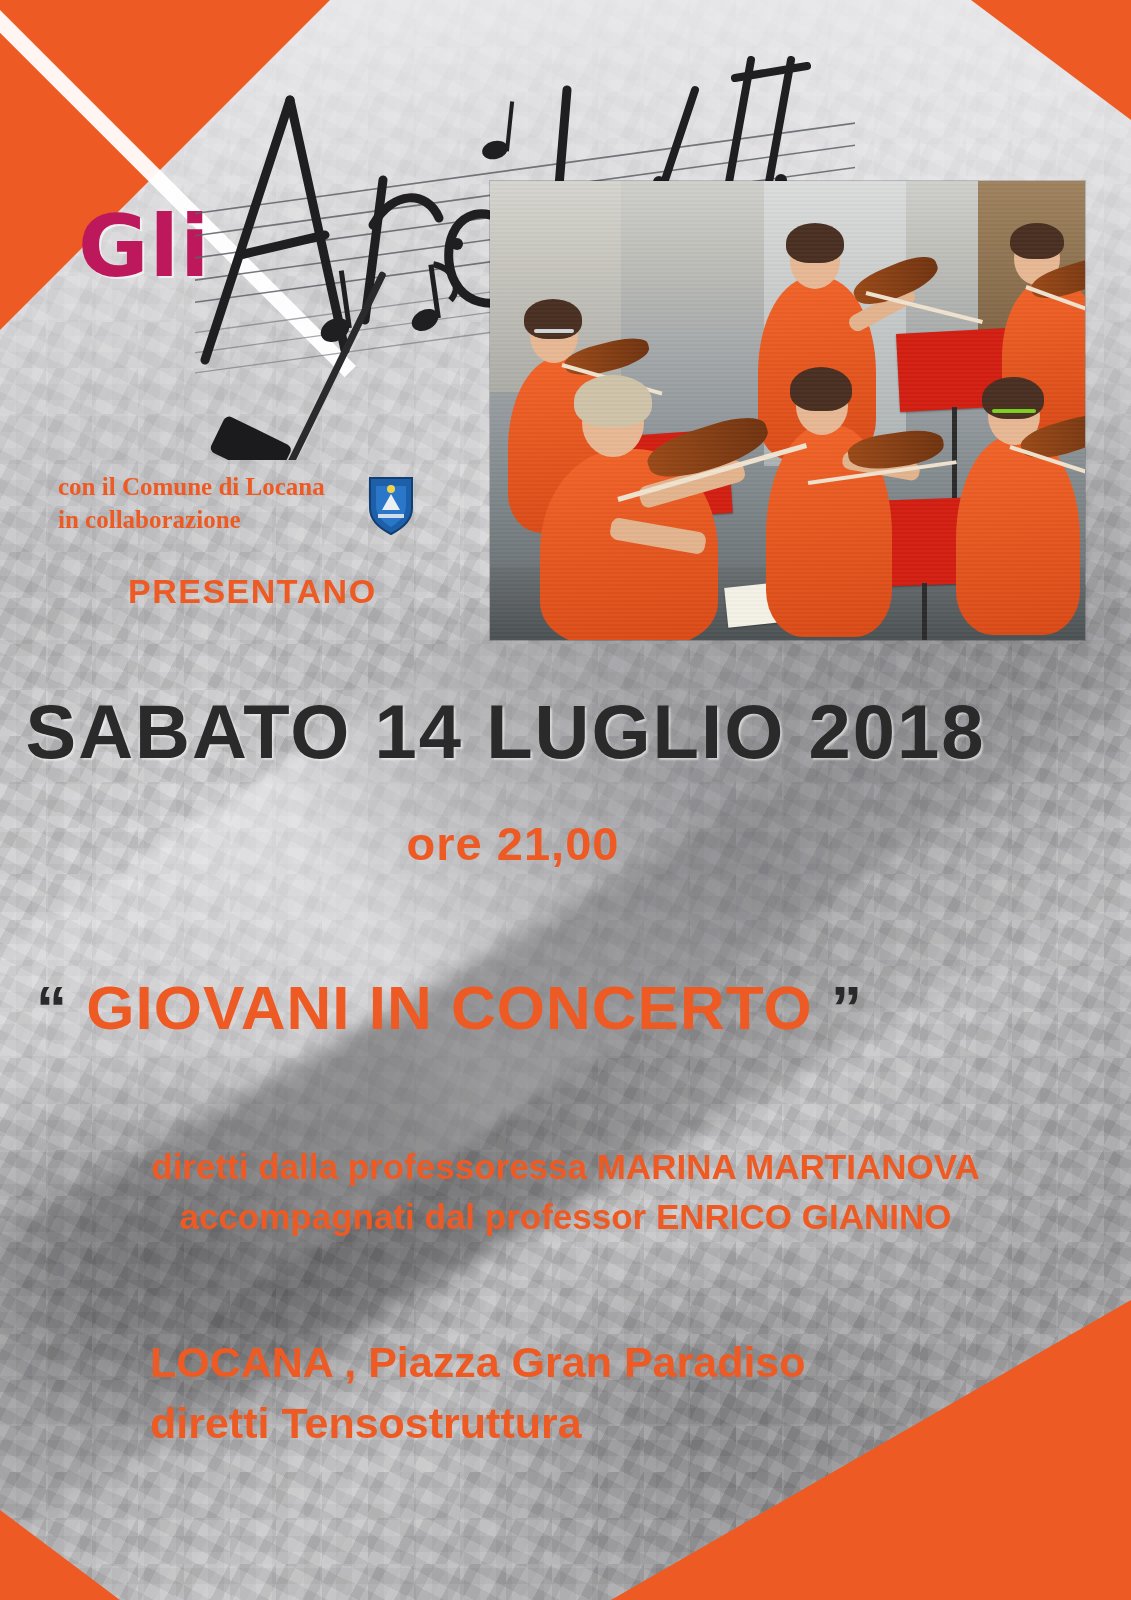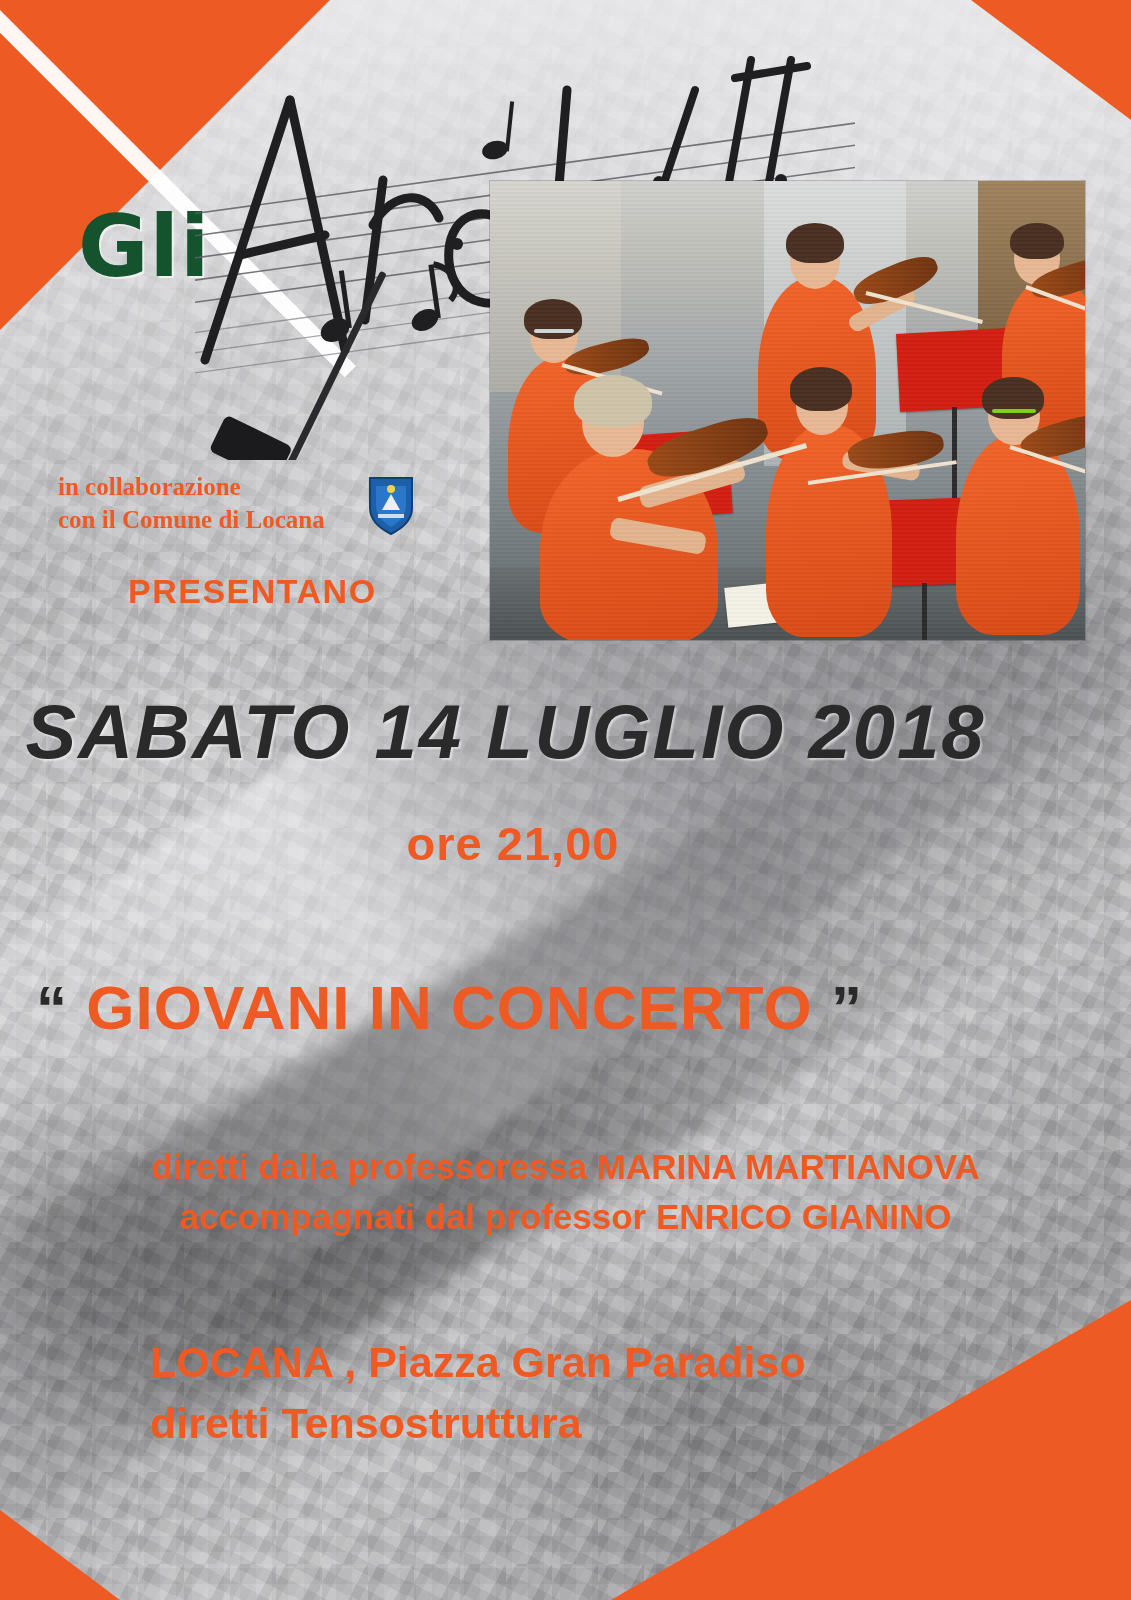--- a/index.html
+++ b/index.html
@@ -118,21 +118,21 @@
     position: absolute;
     left: 0; top: 0;
     width: 1131px; height: 660px;
   }
   .gli {
     position: absolute;
     left: 78px; top: 196px;
     font-family: "DejaVu Sans", sans-serif;
     font-weight: bold;
     font-size: 86px;
-    color: #14532d;
+    color: #be185d;
     letter-spacing: 1px;
     text-shadow: 2px 2px 0 rgba(255,255,255,0.6);
   }
   .logotype {
     position: absolute;
     left: 195px; top: 30px;
     width: 660px; height: 430px;
   }
   .logotype svg { display:block; }
 
@@ -268,21 +268,20 @@
     position: absolute;
     left: 0; top: 688px;
     width: 1011px;
     text-align: center;
     font-family: "Liberation Sans", sans-serif;
     font-weight: bold;
     font-size: 76px;
     letter-spacing: 2px;
     color: #2a2a2a;
     text-shadow: 2px 2px 2px rgba(255,255,255,0.55);
-    font-style: italic;
   }
   .line-time {
     position: absolute;
     left: 0; top: 816px;
     width: 1026px;
     text-align: center;
     font-family: "Liberation Sans", sans-serif;
     font-weight: bold;
     font-size: 47px;
     color: #ee5a23;
@@ -422,22 +421,22 @@
           <path d="M352 236 C372 214, 372 190, 356 186 C340 182, 332 206, 346 220 C360 234, 382 236, 386 218" fill="none" stroke="#1f1f21" stroke-width="6"></path>
 
           <circle cx="506" cy="212" r="7"></circle>
           <circle cx="524" cy="238" r="6"></circle>
           <circle cx="262" cy="214" r="6"></circle>
         </g>
       </svg>
     </div>
 
     <div class="collab">
+      <div>con il Comune di Locana</div>
       <div>in collaborazione</div>
-      <div>con il Comune di Locana</div>
     </div>
 
     <div class="comune-logo">
       <svg viewBox="0 0 50 62" width="50" height="62" aria-hidden="true">
         <path d="M4 4 H46 V34 C46 48, 33 56, 25 60 C17 56, 4 48, 4 34 Z" fill="#1d5fa8" stroke="#123f72" stroke-width="2"></path>
         <path d="M10 12 H40 V32 C40 43, 30 50, 25 53 C20 50, 10 43, 10 32 Z" fill="#2a77c9"></path>
         <path d="M16 36 L25 20 L34 36 Z" fill="#eceff2"></path>
         <circle cx="25" cy="15" r="4" fill="#f2d24a"></circle>
         <rect x="12" y="40" width="26" height="4" fill="#eceff2" opacity=".85"></rect>
       </svg>

